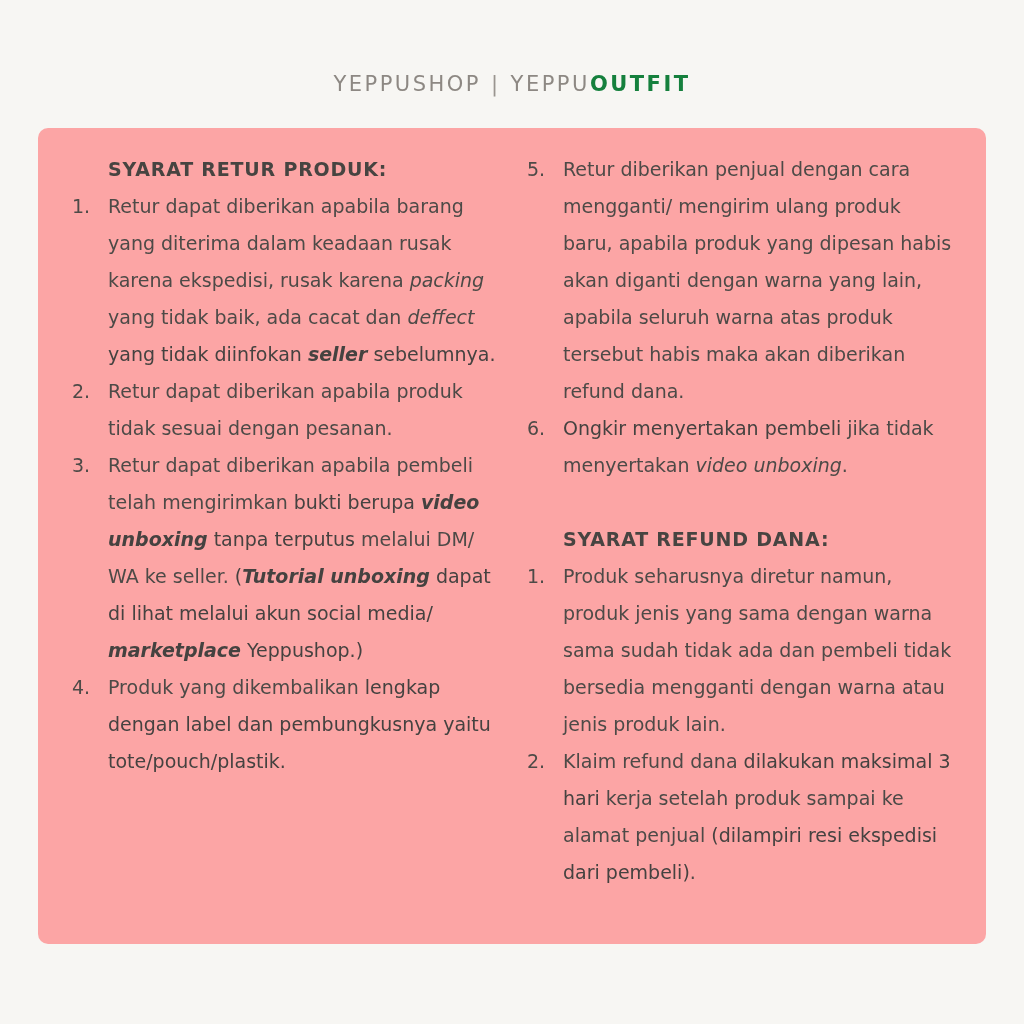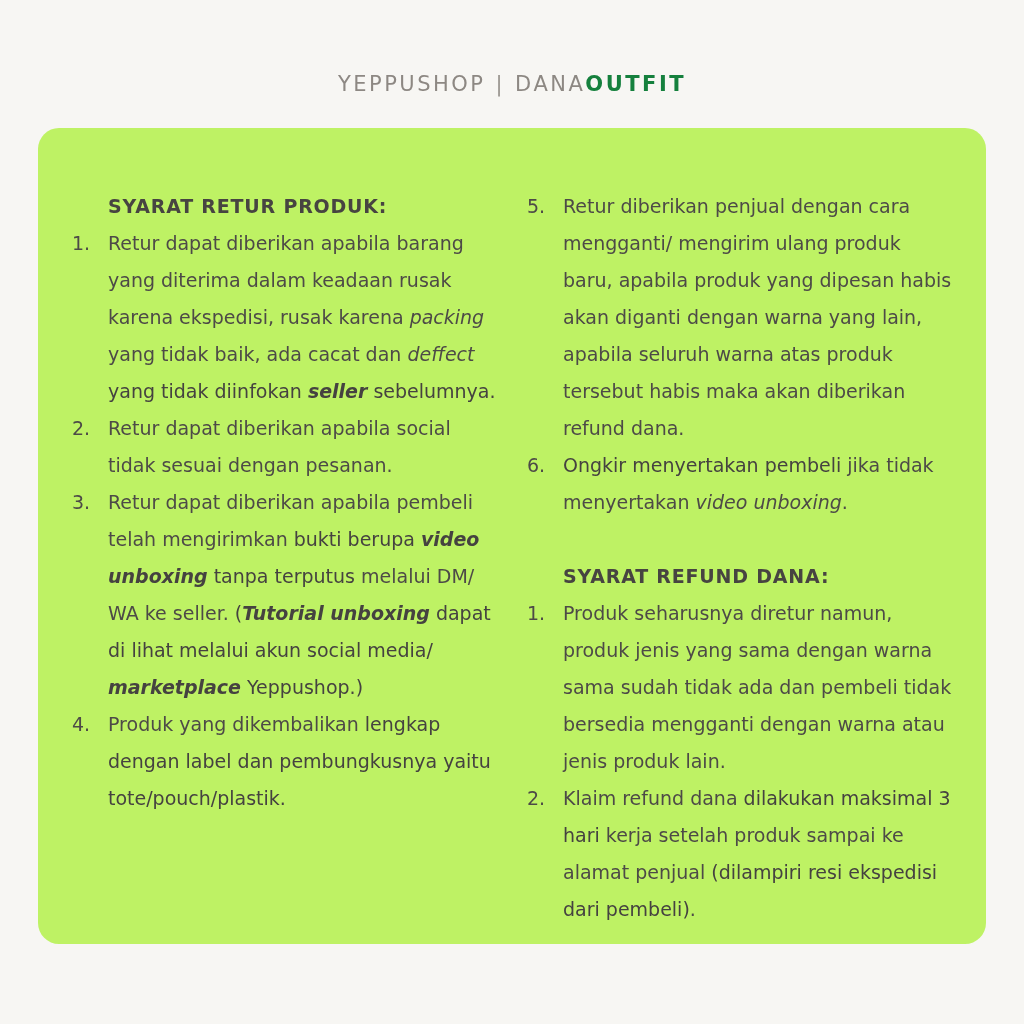--- a/index.html
+++ b/index.html
@@ -34,23 +34,23 @@
   .header .brand-bold {
     font-weight: 700;
     color: #15803d;
   }
   .panel {
     position: absolute;
     left: 38px;
     top: 128px;
     width: 948px;
     height: 816px;
-    background: #bef264;
-    border-radius: 21px;
-    padding: 60px 30px 34px 34px;
+    background: #fca5a5;
+    border-radius: 10px;
+    padding: 23px 30px 34px 34px;
     display: flex;
     gap: 26px;
     overflow: hidden;
   }
   .col {
     flex: 1;
     color: #4d4a47;
     font-size: 19px;
     line-height: 37px;
   }
@@ -79,36 +79,36 @@
   .seg-bold    { font-weight: 400; font-style: normal; color: #454240; }
   .seg-italic  { font-weight: 400; font-style: italic; }
   .seg-bolditalic { font-weight: 700; font-style: italic; color: #454240; }
 </style>
 </head>
 <body>
 
 <div class="page">
 
   <div class="header">
-    <span>YEPPUSHOP</span><span class="sep">|</span><span><span>DANA</span><span class="brand-bold">OUTFIT</span></span>
+    <span>YEPPUSHOP</span><span class="sep">|</span><span><span>YEPPU</span><span class="brand-bold">OUTFIT</span></span>
   </div>
 
   <div class="panel">
 
     <div class="col">
       <div class="heading">SYARAT RETUR PRODUK:</div>
 
       <div class="item">
         <span class="num">1.</span>
         <div class="txt"><span class="seg-normal">Retur dapat diberikan apabila barang yang diterima dalam keadaan rusak karena ekspedisi, rusak karena </span><span class="seg-italic">packing</span><span class="seg-normal"> yang tidak baik, ada cacat dan </span><span class="seg-italic">deffect</span><span class="seg-normal"> </span><span class="seg-bold">yang tidak diinfokan </span><span class="seg-bolditalic">seller</span><span class="seg-bold"> sebelumnya.</span></div>
       </div>
 
       <div class="item">
         <span class="num">2.</span>
-        <div class="txt"><span class="seg-normal">Retur dapat diberikan apabila social tidak sesuai dengan pesanan.</span></div>
+        <div class="txt"><span class="seg-normal">Retur dapat diberikan apabila produk tidak sesuai dengan pesanan.</span></div>
       </div>
 
       <div class="item">
         <span class="num">3.</span>
         <div class="txt"><span class="seg-normal">Retur dapat diberikan apabila pembeli telah mengirimkan </span><span class="seg-bold">bukti berupa </span><span class="seg-bolditalic">video unboxing</span><span class="seg-bold"> tanpa terputus</span><span class="seg-normal"> melalui DM/ WA  ke seller. </span><span class="seg-bold">(</span><span class="seg-bolditalic">Tutorial unboxing</span><span class="seg-bold"> dapat di lihat melalui akun social media/ </span><span class="seg-bolditalic">marketplace</span><span class="seg-bold"> Yeppushop.)</span></div>
       </div>
 
       <div class="item">
         <span class="num">4.</span>
         <div class="txt"><span class="seg-normal">Produk yang dikembalikan </span><span class="seg-bold">lengkap dengan label dan pembungkusnya yaitu tote/pouch/plastik.</span></div>

